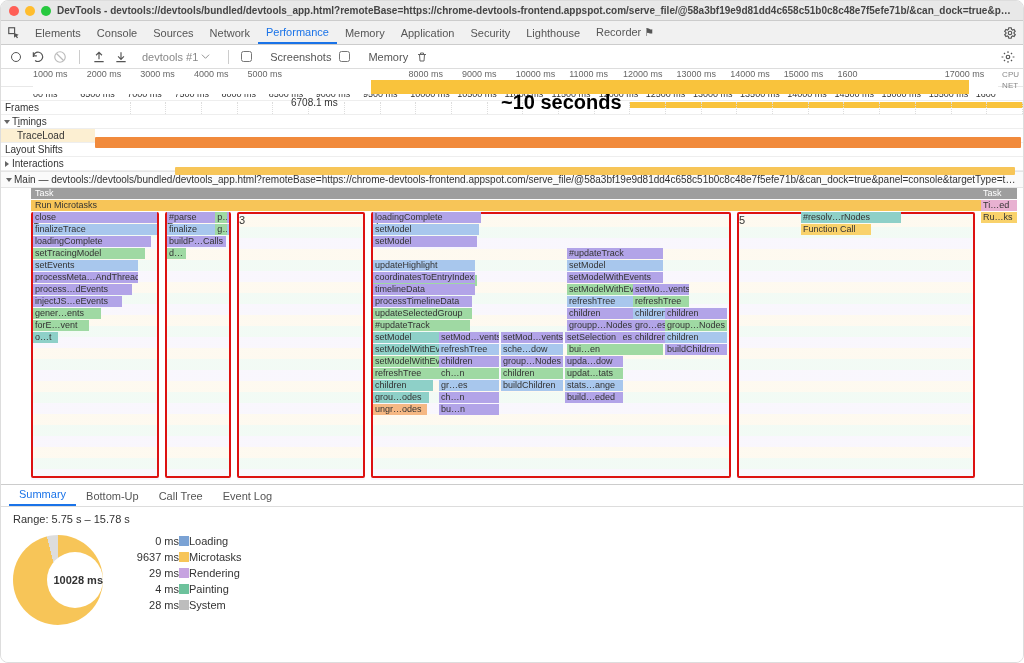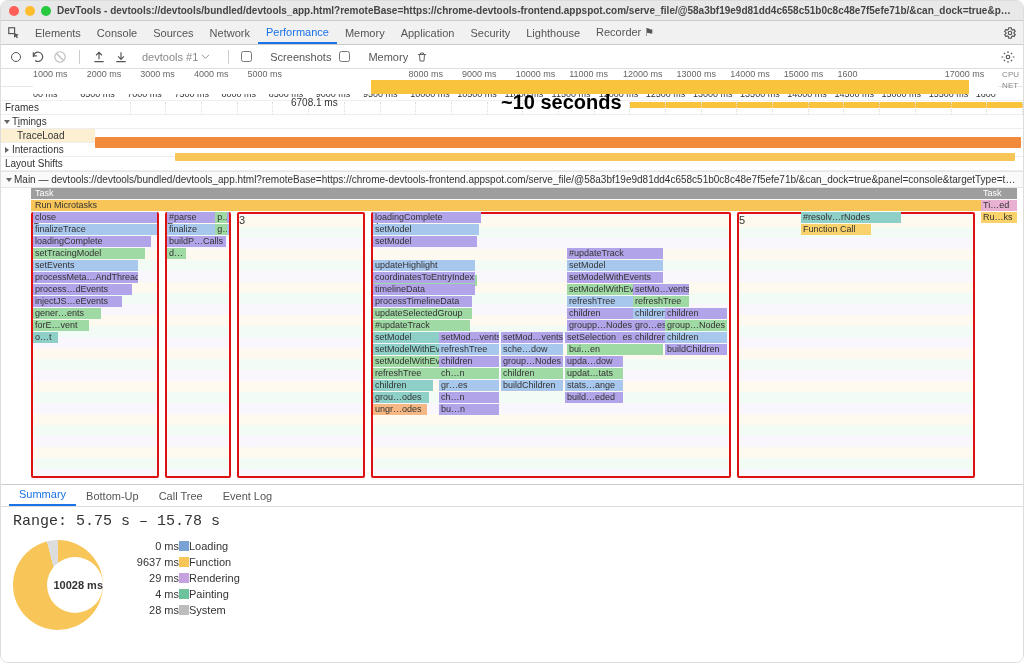--- a/index.html
+++ b/index.html
@@ -59,21 +59,21 @@
   .c-orange{background:#f5b884;}
   .c-yellow{background:#f9d26b;}
   .taskbar-full{left:30px;right:8px;top:0;height:11px;position:absolute;background:#9e9e9e;color:#fff;font-size:9px;padding:0 4px;line-height:11px;}
   .microbar{left:30px;right:8px;top:12px;height:11px;position:absolute;background:#f7c558;font-size:9px;padding:0 4px;line-height:11px;}
   .redborder { position:absolute; border:2px solid #d11; border-radius:2px;}
   
   .bottom{border-top:1px solid #ccc;background:#fff;flex:1;display:flex;flex-direction:column;}
   .btabs{display:flex;gap:0;padding:0 8px;border-bottom:1px solid #ddd;height:22px;align-items:flex-end;}
   .btab{padding:4px 10px;font-size:11px;color:#555;cursor:pointer;}
   .btab.active{color:#1a73e8;border-bottom:2px solid #1a73e8;}
-  .range{padding:6px 12px;font-size:15px;color:#333;font-family:Liberation Mono, monospace;}
+  .range{padding:6px 12px;font-size:11px;color:#333;}
   .summary-body{display:flex;gap:20px;padding:4px 12px;align-items:flex-start;}
   .donut{position:relative;width:90px;height:90px;border-radius:50%;background:conic-gradient(#f7c558 0 96%, #ddd 96% 100%);display:flex;align-items:center;justify-content:flex-end;}
   .donut::before{content:"";position:absolute;width:56px;height:56px;border-radius:50%;background:#fff;}
   .donut span{position:relative;font-size:11px;font-weight:700;}
   .legend{display:flex;flex-direction:column;gap:4px;font-size:11px;}
   .lrow{display:flex;align-items:center;gap:0;}
   .lval{width:56px;text-align:right;color:#333;}
   .lbox{width:10px;height:10px;}
   .lb-load{background:#7aa2d4;} .lb-script{background:#f7c558;} .lb-render{background:#c6a3e0;} .lb-paint{background:#6dc29c;} .lb-sys{background:#bdbdbd;}
   
@@ -263,33 +263,33 @@
       <div class="track-label" style="padding-left:16px;background:#f5c04a40">
           <span>TraceLoad</span>
         </div>
       <div class="track-content">
           <div class="bar trace" style="left:0;right:2px;background:#f18a3c"></div>
         </div>
     </div>
 
     <div class="track-row">
       <div class="track-label">
+          <span>Layout Shifts</span>
+        </div>
+      <div class="track-content"></div>
+    </div>
+
+    <div class="track-row">
+      <div class="track-label">
           <span class="tri"></span>
           <span>Interactions</span>
         </div>
       <div class="track-content interactions">
           <div class="bar" style="left:80px;right:8px"></div>
         </div>
-    </div>
-
-    <div class="track-row">
-      <div class="track-label">
-          <span>Layout Shifts</span>
-        </div>
-      <div class="track-content"></div>
     </div>
 
     <div class="main-header">
       <span class="tri down"></span>
       <span style="white-space:nowrap;overflow:hidden;text-overflow:ellipsis;flex:1">Main — devtools://devtools/bundled/devtools_app.html?remoteBase=https://chrome-devtools-frontend.appspot.com/serve_file/@58a3bf19e9d81dd4c658c51b0c8c48e7f5efe71b/&amp;can_dock=true&amp;panel=console&amp;targetType=tab&amp;debugFrontend=true</span>
     </div>
 
     <div class="flame">
       <div class="taskbar-full"><span>Task</span></div>
       <div class="microbar"><span>Run Microtasks</span></div>
@@ -431,21 +431,21 @@
         </div>
       <div class="legend" id="legend">
           <div class="lrow">
             <span class="lval">0 ms</span>
             <span class="lbox lb-load"></span>
             <span>Loading</span>
           </div>
           <div class="lrow">
             <span class="lval">9637 ms</span>
             <span class="lbox lb-script"></span>
-            <span>Function</span>
+            <span>Microtasks</span>
           </div>
           <div class="lrow">
             <span class="lval">29 ms</span>
             <span class="lbox lb-render"></span>
             <span>Rendering</span>
           </div>
           <div class="lrow">
             <span class="lval">4 ms</span>
             <span class="lbox lb-paint"></span>
             <span>Painting</span>

